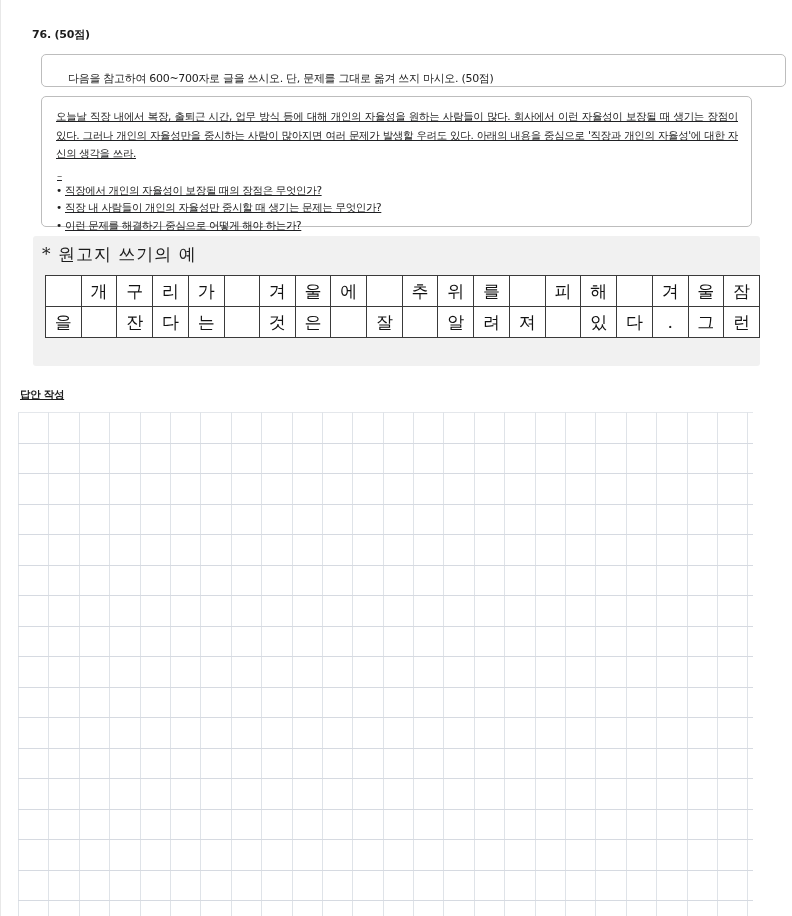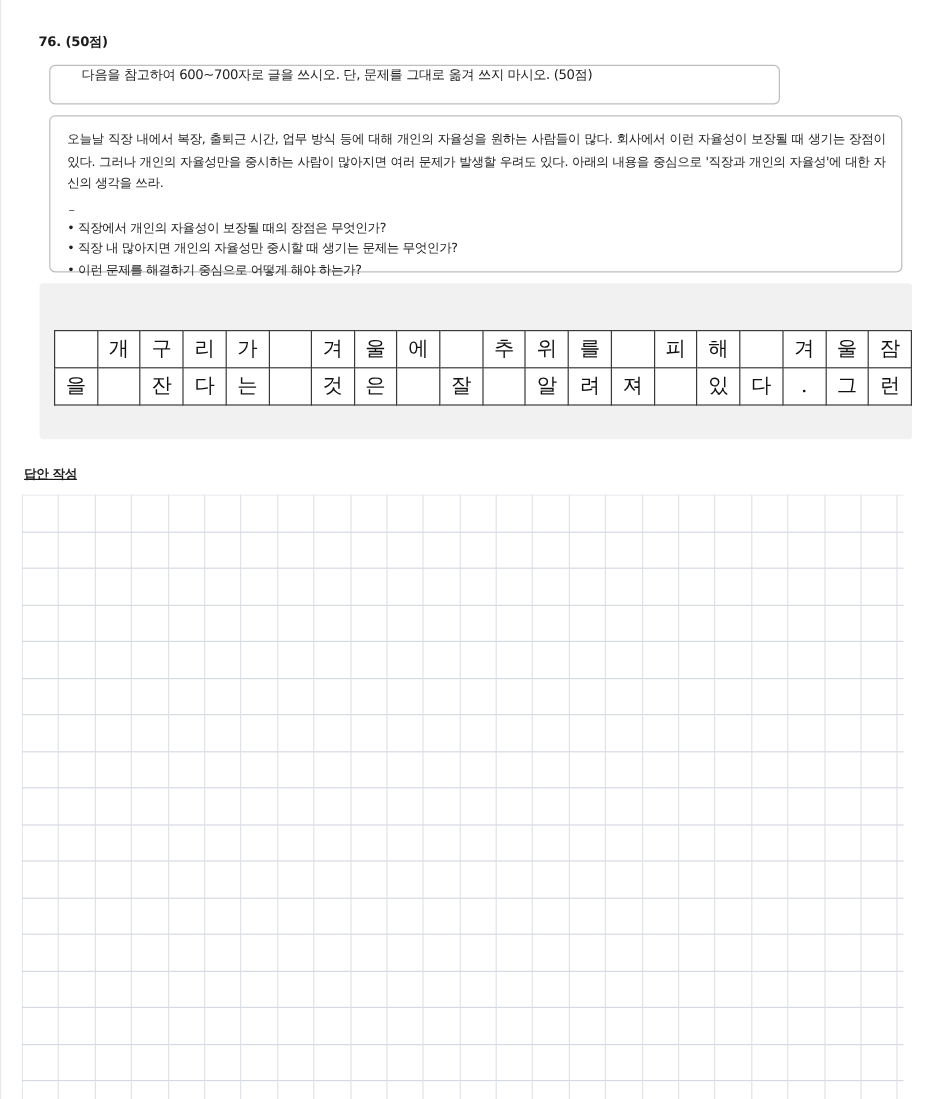--- a/index.html
+++ b/index.html
@@ -38,48 +38,49 @@
     font-weight: 600;
     letter-spacing: -0.2px;
     color: #1c1c1c;
   }
 
   
   .instruction-box {
     position: absolute;
     left: 41px;
     top: 54px;
-    width: 609px;
+    width: 745px;
     height: 33px;
     box-sizing: border-box;
     border: 1px solid #bdbdbd;
     border-radius: 5px;
     background: #ffffff;
     display: flex;
-    align-items: flex-start;
+    align-items: flex-end;
   }
   .instruction-text {
     font-size: 11px;
     letter-spacing: -0.3px;
     color: #1c1c1c;
     padding-left: 26px;
   }
 
   
   .passage-box {
     position: absolute;
     left: 41px;
     top: 96px;
     width: 711px;
     height: 131px;
     box-sizing: border-box;
     border: 1px solid #bdbdbd;
     border-radius: 5px;
     background: #ffffff;
     padding: 10px 13px 0 14px;
+    text-decoration: underline;
   }
   .passage-para {
     font-size: 10.5px;
     line-height: 18.5px;
     letter-spacing: -0.35px;
     color: #1c1c1c;
     margin: 0;
     text-align: justify;
   }
   .passage-dash {
@@ -212,30 +213,31 @@
   <div class="passage-box">
     <p class="passage-para">오늘날 직장 내에서 복장, 출퇴근 시간, 업무 방식 등에 대해 개인의 자율성을 원하는 사람들이 많다. 회사에서 이런 자율성이 보장될 때 생기는 장점이 있다. 그러나 개인의 자율성만을 중시하는 사람이 많아지면 여러 문제가 발생할 우려도 있다. 아래의 내용을 중심으로 '직장과 개인의 자율성'에 대한 자신의 생각을 쓰라.</p>
     <div class="passage-dash">–</div>
     <ul class="bullet-list">
       <li class="bullet-item">
         <span class="dot">•</span>
         <span>직장에서 개인의 자율성이 보장될 때의 장점은 무엇인가?</span>
       </li>
       <li class="bullet-item">
         <span class="dot">•</span>
-        <span>직장 내 많아지면 개인의 자율성만 중시할 때 생기는 문제는 무엇인가?</span>
+        <span>직장 내 사람들이 개인의 자율성만 중시할 때 생기는 문제는 무엇인가?</span>
       </li>
       <li class="bullet-item">
         <span class="dot">•</span>
         <span>이런 문제를 해결하기 중심으로 어떻게 해야 하는가?</span>
       </li>
     </ul>
   </div>
 
   <div class="example-panel">
+    <div class="example-heading">* 원고지 쓰기의 예</div>
     <table class="example-grid" id="example-grid">
       <tbody id="example-grid-body">
           <tr>
             <td></td>
             <td>개</td>
             <td>구</td>
             <td>리</td>
             <td>가</td>
             <td></td>
             <td>겨</td>

